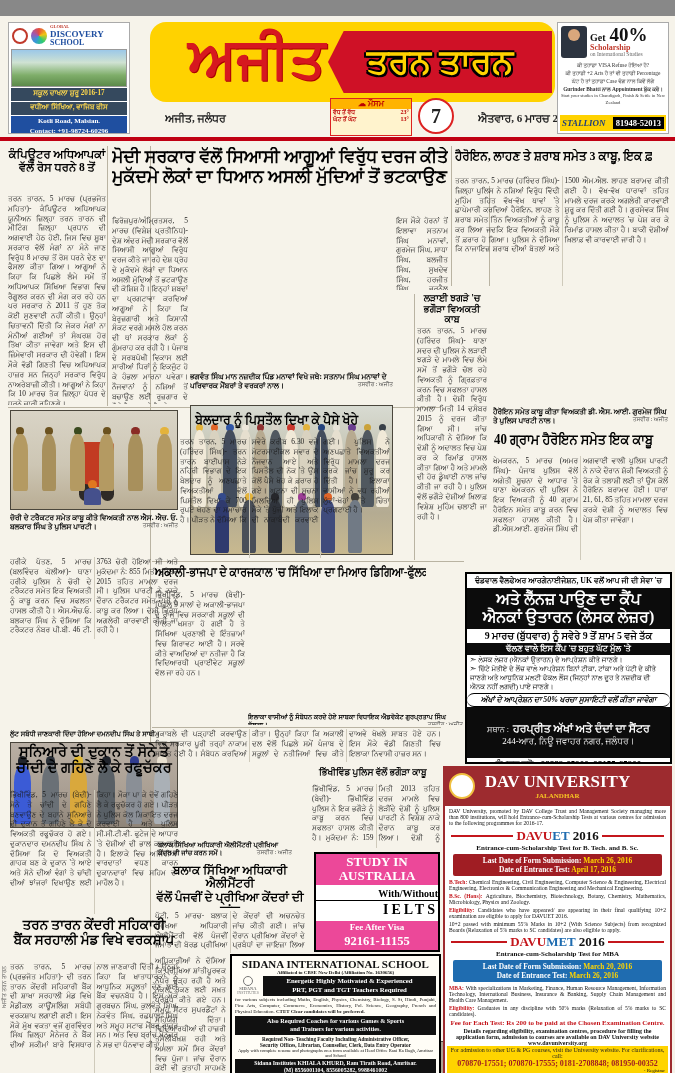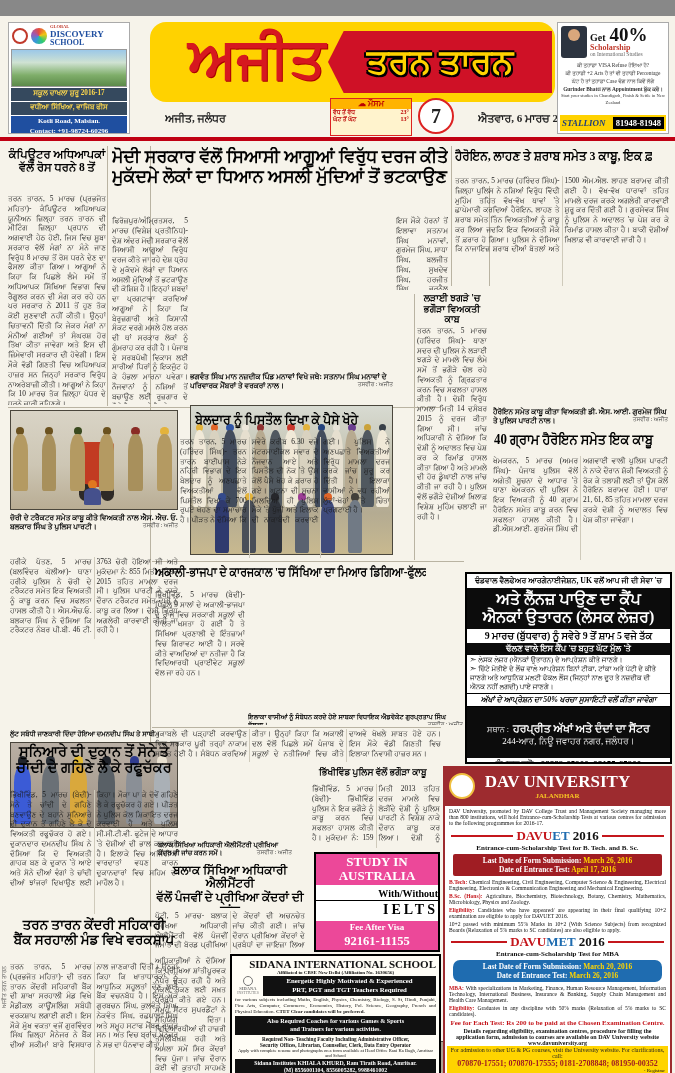--- a/index.html
+++ b/index.html
@@ -33,21 +33,21 @@
   .pgcircle{border:2px solid #d22;border-radius:50%;background:#fff;display:flex;align-items:center;justify-content:center;
             font-size:20px;font-weight:bold;color:#222;}
   
   .adbox{background:#fff;border:1px solid #aaa;}
   .disc-bar{background:#35495e;color:#ffd94d;font-size:7.2px;font-weight:bold;text-align:center;line-height:1.5;}
   .disc-blue{background:#1f4fa0;color:#fff;font-size:7px;font-weight:bold;text-align:center;line-height:1.45;}
   .stal-line{font-size:5.4px;color:#333;text-align:center;line-height:1.5;}
   .stal-yellow{background:#ffd200;display:flex;align-items:center;justify-content:space-between;padding:0 2px;}
   
   .ec{border:2px solid #000;background:#fff;}
-  .ec .w{background:#fff;color:#000;text-align:center;}
+  .ec .w{background:#fff;color:#000;text-align:center;border-radius:7px;}
   .ec .b{background:#0c0c0c;color:#fff;text-align:center;}
   
   .dav{border:2px solid #9d2b2f;background:#fff;font-size:5.6px;}
   .dav-head{background:#9d2b2f;color:#fff;text-align:center;position:relative;}
   .dav-title-row{display:flex;align-items:center;gap:3px;}
   .dav-title-row .rule{flex:1;height:2px;background:#c4161c;}
   .datebox{color:#fff;font-weight:bold;text-align:center;border-radius:2px;}
   .datebox .y{color:#ffd400;}
   .lbl-red{color:#c4161c;font-weight:bold;}
   
@@ -121,21 +121,21 @@
     </div>
     <div style="margin-top:3px;">
       <div class="stal-line">ਕੀ ਤੁਹਾਡਾ VISA Refuse ਹੋਇਆ ਹੈ?</div>
       <div class="stal-line">ਕੀ ਤੁਹਾਡੀ +2 Arts ਹੈ ਤਾਂ ਵੀ ਤੁਹਾਡੀ Percentage</div>
       <div class="stal-line">ਘੱਟ ਹੈ ਤਾਂ ਤੁਹਾਡਾ Case ਢੰਗ ਨਾਲ ਕਿਵੇਂ ਲੱਗੇ</div>
       <div class="stal-line" style="font-weight:bold;">Gurinder Bhatti ਨਾਲ Appointment ਬੁੱਕ ਕਰੋ।</div>
       <div class="stal-line" style="font-size:4.6px;">Start your studies in Chandigarh, Finish &amp; Settle in New Zealand</div>
     </div>
     <div class="stal-yellow" style="position:absolute;left:2px;right:2px;bottom:2px;height:16px;">
       <span style="font-size:9px;font-weight:bold;font-style:italic;color:#20407c;">STALLION</span>
-      <span style="background:#000;color:#fff;font-weight:bold;font-size:8.5px;padding:1px 3px;">81948-81948</span>
+      <span style="background:#000;color:#fff;font-weight:bold;font-size:8.5px;padding:1px 3px;">81948-52013</span>
     </div>
   </div>
 
   <div class="abs red-rule" style="left:0;top:121px;width:675px;height:4px;"></div>
 
   <div class="vline" style="left:107px;top:130px;height:260px;"></div>
   <div class="vline" style="left:150px;top:130px;height:934px;"></div>
   <div class="vline" style="left:414px;top:278px;height:266px;"></div>
   <div class="vline" style="left:489px;top:170px;height:100px;"></div>
   <div class="vline" style="left:451px;top:130px;height:140px;"></div>
@@ -437,21 +437,21 @@
     <div class="b" style="font-size:13px;line-height:1.1;padding-top:1px;">STUDY IN</div>
     <div class="b" style="font-size:13px;line-height:1.1;border-bottom:2px solid #fff;padding-bottom:1px;">AUSTRALIA</div>
     <div class="w" style="font-size:10px;padding:1px 0;">With/Without</div>
     <div class="w" style="font-size:14px;letter-spacing:3px;border-top:1px solid #000;padding:1px 0;">IELTS</div>
     <div class="b" style="font-size:9px;border-top:2px solid #fff;padding:1px 0;">Fee After Visa</div>
     <div class="b" style="font-size:12.5px;padding:1px 0;">92161-11155</div>
     <div class="b" style="font-size:7.5px;font-style:italic;border-top:1px solid #fff;padding:1px 0;">DV Services Pvt. Ltd Asr.</div>
   </div>
 
   <div class="abs sid" style="left:230px;top:938px;width:211px;height:126px;padding:2px 3px;">
-    <div style="font-size:11px;font-weight:bold;text-align:right;">SIDANA INTERNATIONAL SCHOOL</div>
+    <div style="font-size:11px;font-weight:bold;text-align:center;">SIDANA INTERNATIONAL SCHOOL</div>
     <div style="font-size:5px;font-weight:bold;text-align:center;">Affiliated to CBSE New Delhi (Affiliation No. 1630656)</div>
     <div style="display:flex;gap:2px;margin-top:1px;">
       <div style="width:26px;text-align:center;color:#777;">
         <div style="width:10px;height:10px;border:1px solid #777;border-radius:50%;margin:0 auto;"></div>
         <div style="font-size:4.5px;font-weight:bold;">SIDANA</div>
         <div style="font-size:3.8px;">INSTITUTES</div>
       </div>
       <div class="strip" style="flex:1;font-size:6.8px;padding:1px 0;">
         <div>Energetic Highly Motivated &amp; Experienced</div>
         <div>PRT, PGT and TGT Teachers Required</div>
@@ -512,21 +512,21 @@
     <div style="padding:1px 4px;text-align:justify;"><span class="lbl-red">B.Tech: </span><span>Chemical Engineering, Civil Engineering, Computer Science &amp; Engineering, Electrical Engineering, Electronics &amp; Communication Engineering and Mechanical Engineering.</span></div>
     <div style="padding:1px 4px;text-align:justify;"><span class="lbl-red">B.Sc. (Hons): </span><span>Agriculture, Biochemistry, Biotechnology, Botany, Chemistry, Mathematics, Microbiology, Physics and Zoology.</span></div>
     <div style="padding:1px 4px;text-align:justify;"><span class="lbl-red">Eligibility: </span><span>Candidates who have appeared/ are appearing in their final qualifying 10+2 examination are eligible to apply for DAVUET 2016.</span></div>
     <div style="padding:1px 4px;text-align:justify;">10+2 passed with minimum 55% Marks in 10+2 (With Science Subjects) from recognized Boards (Relaxation of 5% marks to SC candidates) are also eligible to apply.</div>
     <div class="dav-title-row" style="padding:0 6px;">
       <div class="rule"></div>
       <div style="font-size:13px;font-weight:bold;"><span style="color:#c4161c;">DAVU</span><span style="color:#1f6cb0;">MET</span><span> 2016</span></div>
       <div class="rule"></div>
     </div>
     <div style="font-size:7px;font-weight:bold;text-align:center;">Entrance-cum-Scholarship Test for MBA</div>
-    <div class="datebox" style="background:#1f6cb0;margin:2px 8px;font-size:7.4px;padding:2px 0;border-radius:7px;">
+    <div class="datebox" style="background:#1f6cb0;margin:2px 8px;font-size:7.4px;padding:2px 0;">
       <div><span>Last Date of Form Submission: </span><span class="y">March 20, 2016</span></div>
       <div><span>Date of Entrance Test: </span><span class="y">March 26, 2016</span></div>
     </div>
     <div style="padding:1px 4px;text-align:justify;"><span class="lbl-red">MBA: </span><span>With specializations in Marketing, Finance, Human Resource Management, Information Technology, International Business, Insurance &amp; Banking, Supply Chain Management and Health Care Management.</span></div>
     <div style="padding:1px 4px;text-align:justify;"><span class="lbl-red">Eligibility: </span><span>Graduates in any discipline with 50% marks (Relaxation of 5% marks to SC candidates).</span></div>
     <div style="color:#c4161c;font-weight:bold;font-size:7px;text-align:center;padding:1px 0;">Fee for Each Test: Rs 200 to be paid at the Chosen Examination Centre.</div>
     <div style="font-size:6px;font-weight:bold;text-align:center;padding:0 4px;">Details regarding eligibility, examination centres, procedure for filling the application form, admission to courses are available on DAV University website www.davuniversity.org</div>
     <div style="position:absolute;left:2px;right:2px;bottom:2px;background:#ffd400;padding:1px 3px;">
       <div style="font-size:6px;color:#222;text-align:center;">For admission to other UG &amp; PG courses, visit the University website. For clarifications, call:</div>
       <div style="font-size:8px;color:#a01d23;font-weight:bold;text-align:center;">070870-17551; 070870-17555; 0181-2708848; 081950-00352</div>

